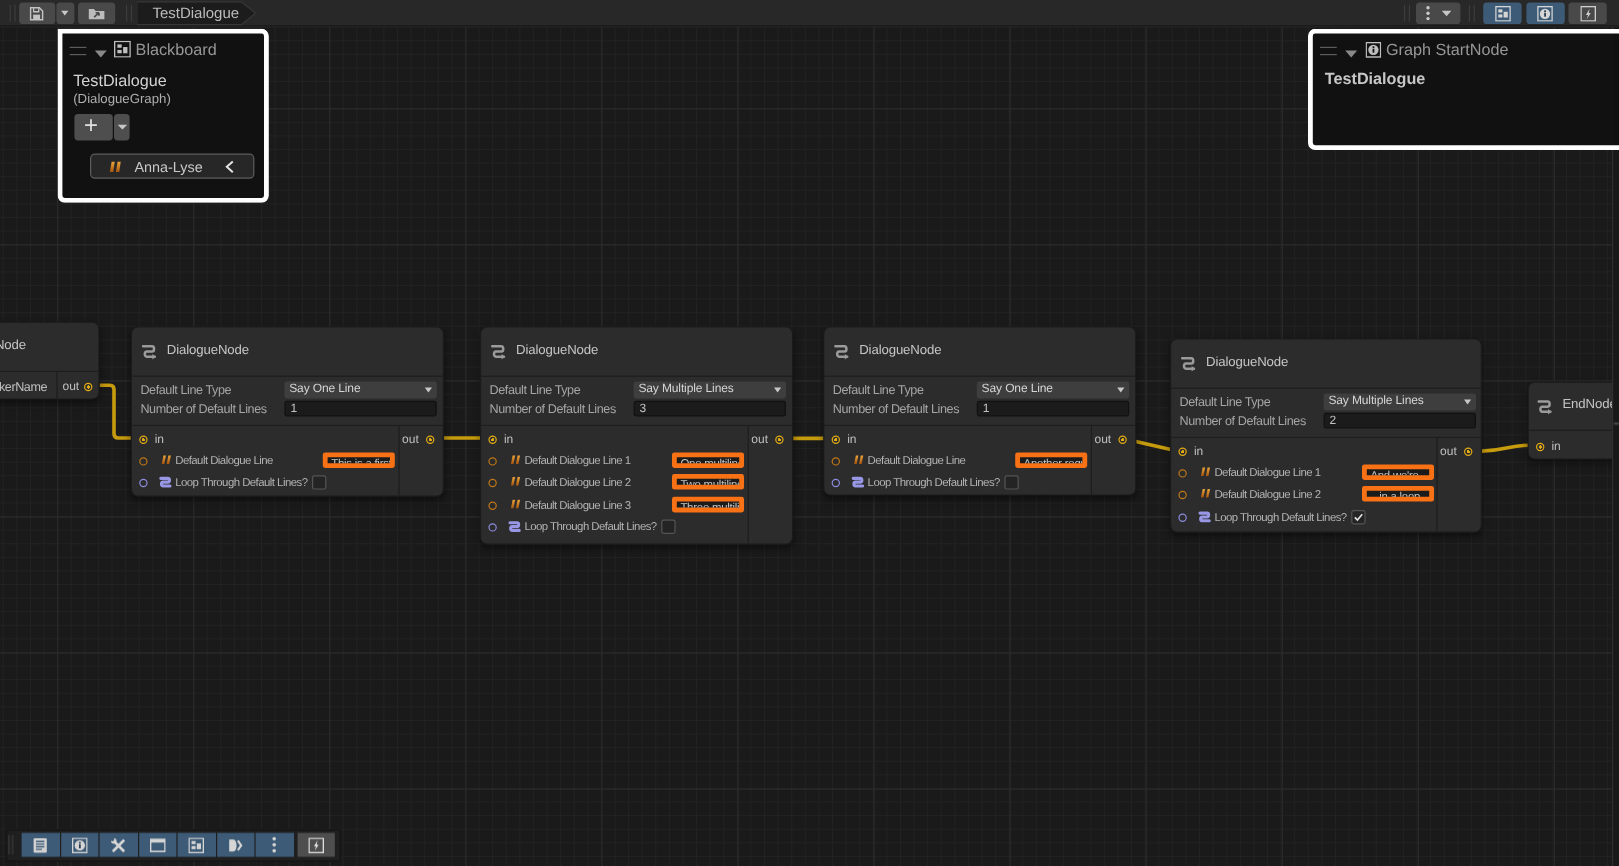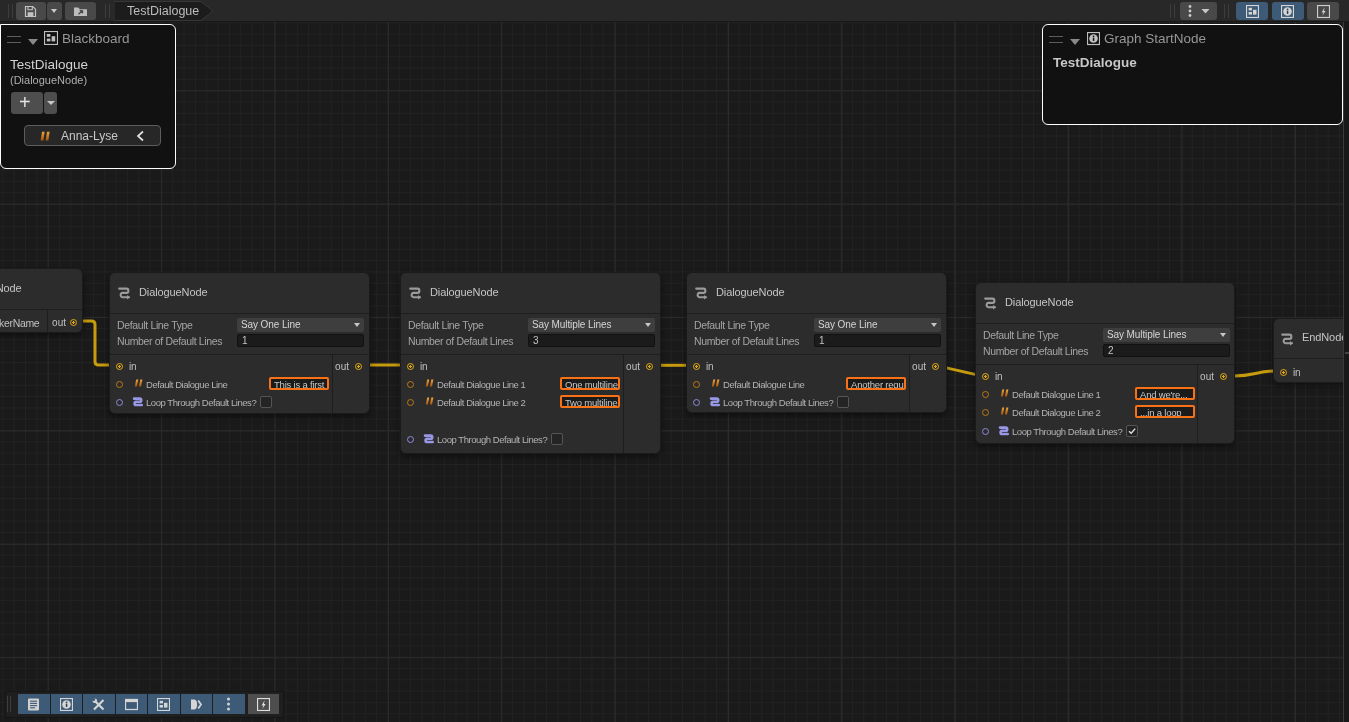--- a/index.html
+++ b/index.html
@@ -14,21 +14,21 @@
     linear-gradient(90deg,#232323 1px, transparent 1px);
   background-size:100% 113.4px,113.4px 100%,100% 11.34px,11.34px 100%;
   background-position:0 90.3px,47.7px 0,0 10.92px,2.34px 0;}
 #rstrip{position:absolute;right:0;top:22px;width:5px;height:700px;background:#191919;border-left:1px solid #3a3a3a;}
 
 #tb{position:absolute;transform:translateZ(0);left:0;top:0;width:1349px;height:22px;background:#292929;border-bottom:1px solid #191919;box-sizing:border-box;z-index:30;}
 .vgrip{position:absolute;top:4px;width:1px;height:14px;background:#3e3e3e;}
 .tbtn{position:absolute;top:2px;height:18px;background:#4a4a4a;border-radius:3px;}
 .tbtn.blue{background:#3e5b77;}
 
-.panel{position:absolute;transform:translateZ(0);background:rgba(17,17,17,0.93);border:1px solid #ffffff;border-radius:6px;box-sizing:border-box;z-index:20;}
+.panel{position:absolute;transform:translateZ(0);background:rgba(17,17,17,0.93);border:4px solid #ffffff;border-radius:6px;box-sizing:border-box;z-index:20;margin-left:48px;}
 .phead{position:absolute;left:0;top:0;right:0;height:26px;}
 .hgrip{position:absolute;left:6px;top:10.5px;width:14px;height:5px;border-top:1.5px solid #5e5e5e;border-bottom:1.5px solid #5e5e5e;}
 .htri{position:absolute;left:27px;top:14px;width:0;height:0;border-left:5px solid transparent;border-right:5px solid transparent;border-top:6px solid #8a8a8a;}
 .ptitle{position:absolute;left:61px;top:6px;font-size:13.5px;color:#989898;}
 
 .node{position:absolute;background:#2d2d2d;border:1px solid #1c1c1c;border-radius:6px;box-sizing:border-box;box-shadow:0 3px 6px rgba(0,0,0,.4);z-index:10;}
 .nt{position:absolute;left:0;top:0;right:0;height:40px;border-bottom:1px solid #1f1f1f;}
 .nt .ic{position:absolute;left:8px;top:13px;}
 .nt .tt{position:absolute;left:29px;top:13px;font-size:11px;color:#c6c6c6;letter-spacing:-0.1px;}
 .np{position:absolute;top:40px;left:0;right:0;height:41px;border-bottom:1px solid #1f1f1f;}
@@ -41,21 +41,21 @@
 .ps{position:absolute;top:82px;left:0;right:0;bottom:0;}
 .vd{position:absolute;left:222px;top:0;bottom:0;width:1px;background:#1f1f1f;}
 .prow{position:absolute;left:0;right:0;height:18px;}
 .ring{position:absolute;left:6px;top:5.5px;width:7px;height:7px;border-radius:50%;box-sizing:border-box;}
 .ring.conn{border:1.6px solid #e3ac16;background:radial-gradient(circle,#e3ac16 0 1.3px,transparent 1.4px);}
 
 .ring.str{border:1.3px solid #c07818;}
 .ring.bool{border:1.3px solid #8d8de0;}
 .plab{position:absolute;left:19px;top:3.5px;font-size:10px;color:#c0c0c0;letter-spacing:-0.2px;}
 .plab2{position:absolute;left:36px;top:4px;font-size:9.5px;color:#b4b4b4;letter-spacing:-0.45px;}
-.pf{position:absolute;left:159px;top:2px;width:60px;height:13px;background:#1c1c1c;border:2px solid #f97316;border-radius:2px;box-sizing:border-box;
+.pf{position:absolute;left:159px;top:2px;width:60px;height:13px;background:#1c1c1c;border:4px solid #f97316;border-radius:2px;box-sizing:border-box;
   font-size:9.5px;color:#c8c8c8;line-height:11px;padding-left:3px;white-space:nowrap;overflow:hidden;letter-spacing:-0.2px;}
 .cb{position:absolute;left:150px;top:3px;width:12px;height:12px;background:#252525;border:1px solid #565656;border-radius:2px;box-sizing:border-box;}
 .olab{position:absolute;right:20px;font-size:10px;color:#c0c0c0;}
 .oring{position:absolute;right:7px;width:7px;height:7px;border-radius:50%;box-sizing:border-box;border:1.6px solid #e3ac16;background:radial-gradient(circle,#e3ac16 0 1.3px,transparent 1.4px);}
 
 
 .qico{position:absolute;left:24px;top:4px;}
 .lico{position:absolute;left:22px;top:3px;}
 
 #bb{position:absolute;transform:translateZ(0);left:5px;top:691px;height:25px;background:#202020;border:1px solid #161616;border-radius:2px;z-index:30;}
@@ -176,20 +176,28 @@
           <div class="pf">One multiline</div>
         </div>
       <div class="prow" style="top:38px">
           <span class="ring str"></span>
           <svg class="qico" width="9" height="9">
             <use href="#quoteic"></use>
           </svg>
           <span class="plab2">Default Dialogue Line 2</span>
           <div class="pf">Two multiline</div>
         </div>
+      <div class="prow" style="top:57px">
+          <span class="ring str"></span>
+          <svg class="qico" width="9" height="9">
+            <use href="#quoteic"></use>
+          </svg>
+          <span class="plab2">Default Dialogue Line 3</span>
+          <div class="pf">Three multilin</div>
+        </div>
       <div class="prow" style="top:75px">
           <span class="ring bool"></span>
           <svg class="lico" width="11" height="11">
             <use href="#loopic"></use>
           </svg>
           <span class="plab2">Loop Through Default Lines?</span>
           <div class="cb"></div>
         </div>
     </div>
   </div>
@@ -370,21 +378,21 @@
       <div class="htri"></div>
     <svg width="14" height="14" style="position:absolute;left:43px;top:6px">
       <rect x="0.5" y="0.5" width="13" height="13" fill="none" stroke="#c0c0c0" stroke-width="1.2"></rect>
       <rect x="2.8" y="3" width="3.6" height="2.8" fill="#c0c0c0"></rect>
         <rect x="2.8" y="7.6" width="3.6" height="2.8" fill="#c0c0c0"></rect>
         <rect x="7.6" y="5.2" width="3.6" height="5.2" fill="#c0c0c0"></rect>
     </svg>
     <div class="ptitle">Blackboard</div>
   </div>
   <div style="position:absolute;left:9px;top:32px;font-size:13.5px;color:#d4d4d4">TestDialogue</div>
-  <div style="position:absolute;left:9px;top:49px;font-size:11px;color:#b0b0b0">(DialogueNode)</div>
+  <div style="position:absolute;left:9px;top:49px;font-size:11px;color:#b0b0b0">(DialogueGraph)</div>
   <div style="position:absolute;left:10px;top:67px;width:32px;height:22px;background:#4f4f4f;border-radius:3px">
     <div style="position:absolute;left:8px;top:-1px;font-size:20px;color:#e2e2e2;font-weight:400">+</div>
   </div>
   <div style="position:absolute;left:43px;top:67px;width:13px;height:22px;background:#4f4f4f;border-radius:3px">
     <div style="position:absolute;left:2.5px;top:9px;width:0;height:0;border-left:4px solid transparent;border-right:4px solid transparent;border-top:4.5px solid #c8c8c8"></div>
   </div>
   <div style="position:absolute;left:23px;top:100px;width:137px;height:21px;background:#282828;border:1px solid #5e5e5e;border-radius:4px;box-sizing:border-box">
     <svg width="11" height="11" style="position:absolute;left:15px;top:5px">
         <path d="M2,0.8 H4.6 L3.4,9.4 H0.6 Z" fill="url(#qg)"></path>
         <path d="M7,0.8 H9.6 L8.4,9.4 H5.6 Z" fill="url(#qg)"></path>

